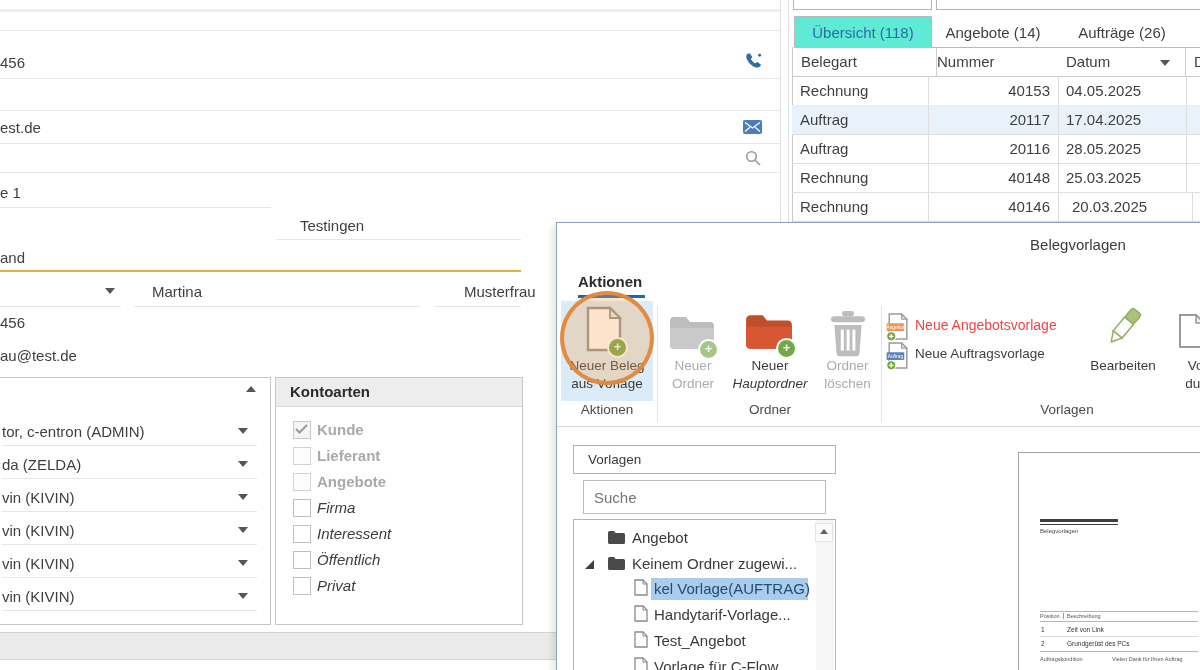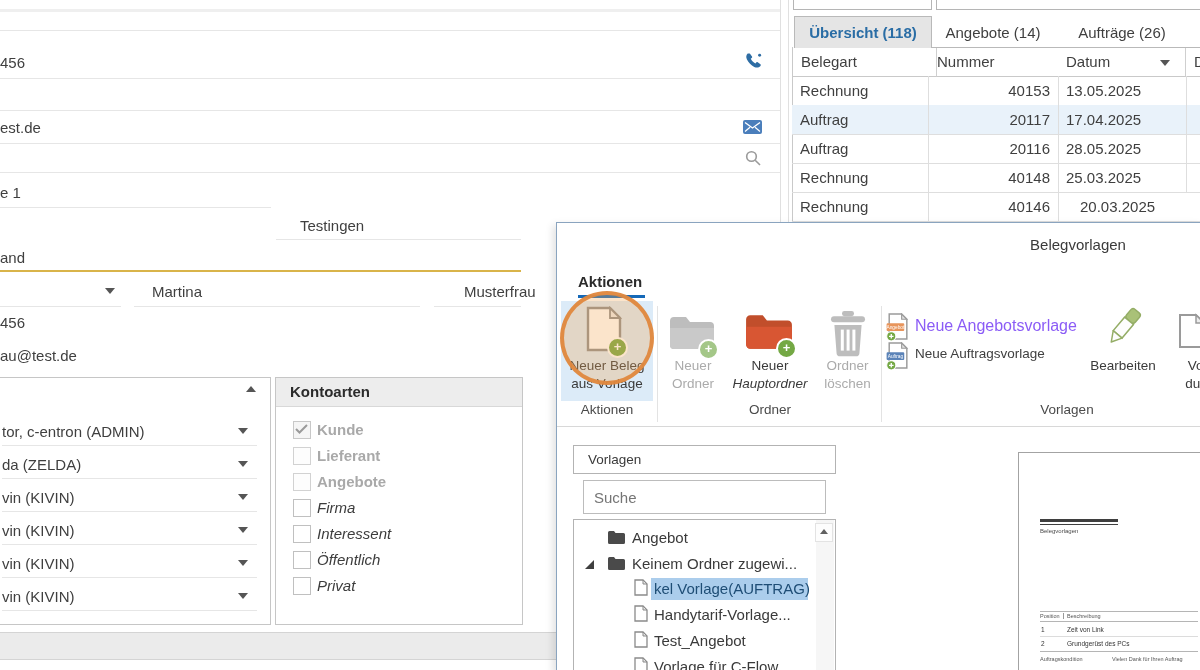--- a/index.html
+++ b/index.html
@@ -5,21 +5,21 @@
   html,body{margin:0;padding:0;background:#fff;}
   .screen{position:relative;width:1200px;height:670px;overflow:hidden;background:#fff;
           font-family:"Liberation Sans",sans-serif;color:#3f3f3f;}
   .abs{position:absolute;}
   .t{font-size:15px;white-space:nowrap;color:#3f3f3f;}
   .hl{background:#e6e6e6;height:1px;}
   .caret-down{width:0;height:0;border-left:5px solid transparent;border-right:5px solid transparent;border-top:6px solid #555;}
   .caret-up{width:0;height:0;border-left:5px solid transparent;border-right:5px solid transparent;border-bottom:6px solid #555;}
   
   .tab{height:31px;line-height:31px;text-align:center;font-size:15px;white-space:nowrap;}
-  .tab.active{background:#e5e5e5;border:1px solid #b9b9b9;border-bottom:none;color:#2a6da5;z-index:3;font-weight:bold;}
+  .tab.active{background:#5eead4;border:1px solid #b9b9b9;border-bottom:none;color:#2a6da5;z-index:3;}
   .hcell{position:absolute;height:28px;line-height:28px;font-size:15px;border-right:1px solid #cfcfcf;border-bottom:1px solid #c9c9c9;background:#fff;white-space:nowrap;}
   .row{position:absolute;left:792px;width:408px;height:29px;border-bottom:1px solid #dedede;}
   .row .c{position:absolute;top:0;height:29px;line-height:29px;font-size:15px;border-right:1px solid #dedede;white-space:nowrap;overflow:hidden;}
   
   .dlg-border{border:1px solid #8aa4bf;background:#fff;box-shadow:-3px 3px 8px rgba(0,0,0,.12);}
   .rbtn-label{position:absolute;width:100%;text-align:center;font-size:13.5px;line-height:18px;white-space:nowrap;color:#3a3a3a;}
   .rbtn-label.dis{color:#ababab;}
   .grp{position:absolute;top:402px;height:20px;text-align:center;font-size:13.5px;color:#4a4a4a;}
   .plus-badge{position:absolute;width:17px;height:17px;border-radius:50%;background:#74a844;border:2px solid #fff;
               color:#fff;font-size:13px;line-height:16px;text-align:center;font-weight:bold;}
@@ -156,21 +156,21 @@
 
   <div class="hcell" style="left:929px;top:48px;width:128px;padding-left:8px;">Nummer</div>
   <div class="hcell" style="left:793px;top:48px;width:135px;padding-left:8px;">Belegart</div>
   <div class="hcell" style="left:1058px;top:48px;width:119px;padding-left:8px;">Datum</div>
   <div class="abs caret-down" style="left:1160px;top:60px;border-top-color:#555;"></div>
   <div class="hcell" style="left:1186px;top:48px;width:14px;padding-left:8px;border-right:none;">D</div>
 
   <div class="row" style="top:76px;">
     <div class="c" style="left:0;width:128px;padding-left:8px;">Rechnung</div>
     <div class="c" style="left:136px;width:122px;text-align:right;padding-right:8px;">40153</div>
-    <div class="c" style="left:266px;width:120px;padding-left:8px;">13.05.2025</div>
+    <div class="c" style="left:266px;width:120px;padding-left:8px;">04.05.2025</div>
     <div class="c" style="left:394px;width:14px;border-right:none;"></div>
   </div>
   <div class="row" style="top:105px;background:#e9f2fa;">
     <div class="c" style="left:0;width:128px;padding-left:8px;">Auftrag</div>
     <div class="c" style="left:136px;width:122px;text-align:right;padding-right:8px;">20117</div>
     <div class="c" style="left:266px;width:120px;padding-left:8px;">17.04.2025</div>
     <div class="c" style="left:394px;width:14px;border-right:none;"></div>
   </div>
   <div class="row" style="top:134px;">
     <div class="c" style="left:0;width:128px;padding-left:8px;">Auftrag</div>
@@ -180,21 +180,21 @@
   </div>
   <div class="row" style="top:163px;">
     <div class="c" style="left:0;width:128px;padding-left:8px;">Rechnung</div>
     <div class="c" style="left:136px;width:122px;text-align:right;padding-right:8px;">40148</div>
     <div class="c" style="left:266px;width:120px;padding-left:8px;">25.03.2025</div>
     <div class="c" style="left:394px;width:14px;border-right:none;"></div>
   </div>
   <div class="row" style="top:192px;">
     <div class="c" style="left:0;width:128px;padding-left:8px;">Rechnung</div>
     <div class="c" style="left:136px;width:122px;text-align:right;padding-right:8px;">40146</div>
-    <div class="c" style="left:280px;width:120px;padding-left:8px;">20.03.2025</div>
+    <div class="c" style="left:272px;width:120px;padding-left:8px;">20.03.2025</div>
     <div class="c" style="left:394px;width:14px;border-right:none;"></div>
   </div>
 
   <div class="abs dlg-border" style="left:556px;top:222px;width:644px;height:448px;"></div>
 
   <div class="abs" style="left:978px;top:236px;width:200px;text-align:center;font-size:15px;color:#3a3a3a;">Belegvorlagen</div>
 
   <div class="abs" style="left:578px;top:273px;font-size:15px;font-weight:bold;color:#2b2b2b;">Aktionen</div>
   <div class="abs" style="left:578px;top:295px;width:67px;height:3px;background:#1569b8;"></div>
 
@@ -247,21 +247,21 @@
 
   <div class="abs" style="left:886px;top:313px;height:28px;">
     <svg width="23" height="28" viewBox="0 0 22 27" style="position:absolute;left:0;top:0;">
       <path d="M3 1 h12 l5 5 v19 h-17 z" fill="#fff" stroke="#9a9a9a" stroke-width="1.4"></path>
       <path d="M15 1 l5 5 h-5 z" fill="#e2e2e2" stroke="#9a9a9a" stroke-width="1.1"></path>
       <rect x="0.5" y="10" width="17" height="7.4" rx="1" fill="#e8955c"></rect>
       <text x="9" y="15.6" text-anchor="middle" font-size="4.6" fill="#fff" font-family="Liberation Sans, sans-serif">Angebot</text>
       <circle cx="5" cy="22.5" r="4.4" fill="#74a844" stroke="#fff" stroke-width="1"></circle>
       <path d="M5 20.3 v4.4 M2.8 22.5 h4.4" stroke="#fff" stroke-width="1.3"></path>
     </svg>
-    <div style="position:absolute;left:29px;top:4px;font-size:16px;white-space:nowrap;color:#8b5cf6;">Neue Angebotsvorlage</div>
+    <div style="position:absolute;left:29px;top:4px;font-size:14px;white-space:nowrap;color:#ef4444;">Neue Angebotsvorlage</div>
   </div>
   <div class="abs" style="left:886px;top:342px;height:28px;">
     <svg width="23" height="28" viewBox="0 0 22 27" style="position:absolute;left:0;top:0;">
       <path d="M3 1 h12 l5 5 v19 h-17 z" fill="#fff" stroke="#9a9a9a" stroke-width="1.4"></path>
       <path d="M15 1 l5 5 h-5 z" fill="#e2e2e2" stroke="#9a9a9a" stroke-width="1.1"></path>
       <rect x="0.5" y="10" width="17" height="7.4" rx="1" fill="#5b83b8"></rect>
       <text x="9" y="15.6" text-anchor="middle" font-size="4.6" fill="#fff" font-family="Liberation Sans, sans-serif">Auftrag</text>
       <circle cx="5" cy="22.5" r="4.4" fill="#74a844" stroke="#fff" stroke-width="1"></circle>
       <path d="M5 20.3 v4.4 M2.8 22.5 h4.4" stroke="#fff" stroke-width="1.3"></path>
     </svg>

